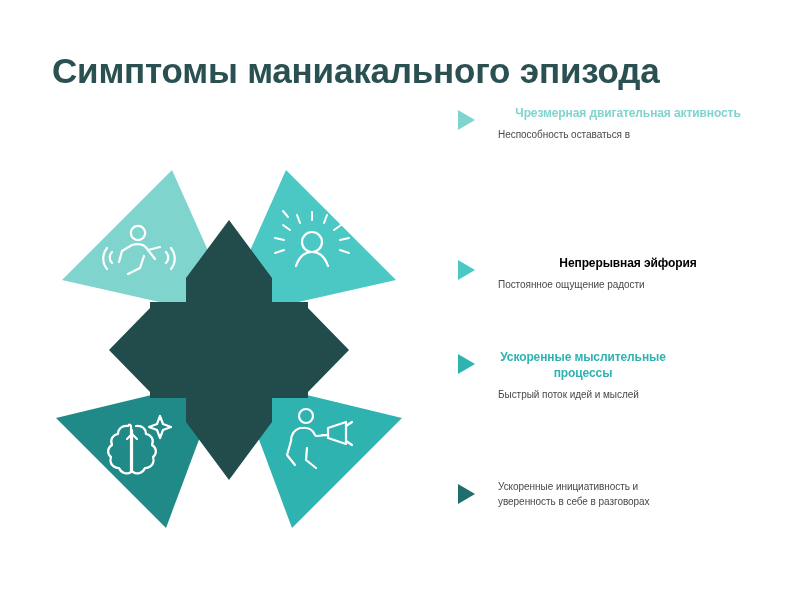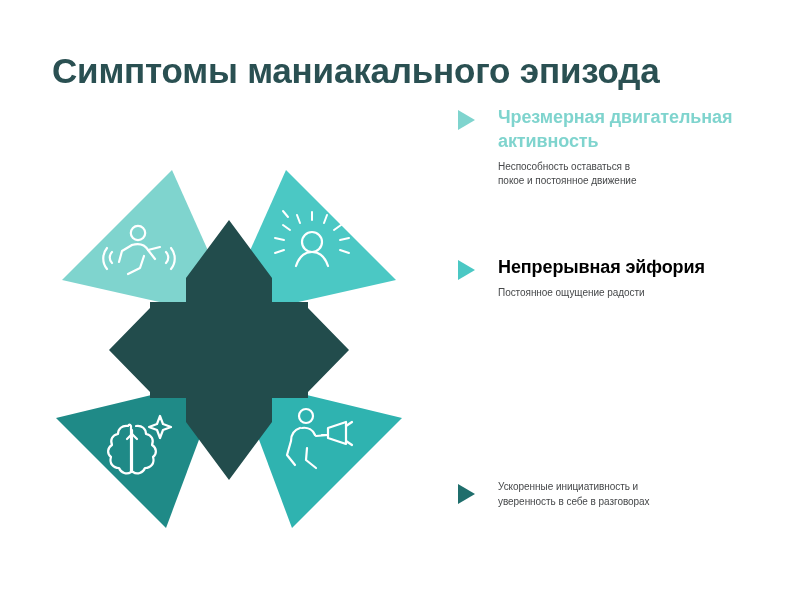--- a/index.html
+++ b/index.html
@@ -70,26 +70,27 @@
     width: 0;
     height: 0;
     border-top: 10px solid transparent;
     border-bottom: 10px solid transparent;
     border-left: 17px solid #7fd4ce;
   }
   .item-body {
     margin-left: 40px;
   }
   .item-heading {
-    font-size: 18px;
+    font-size: 12px;
     font-weight: bold;
     line-height: 1.32;
     color: #7fd4ce;
     margin: 0 0 6px 0;
     letter-spacing: -0.1px;
+    text-align: center;
   }
   .item-desc {
     font-size: 10px;
     line-height: 1.45;
     color: #46484a;
     margin: 0;
     letter-spacing: -0.05px;
   }
   .item-desc .ln { display: block; }
 </style>
@@ -178,35 +179,43 @@
   </div>
 
   <div id="list">
 
     <div class="item" style="top:0px;">
       <span class="item-arrow" style="border-left-color:#7fd4ce;"></span>
       <div class="item-body">
         <p class="item-heading" style="color:#7fd4ce;">Чрезмерная двигательная активность</p>
         <p class="item-desc">
           <span class="ln">Неспособность оставаться в</span>
-          <span class="ln">покое и постоянное движение</span>
         </p>
       </div>
     </div>
 
     <div class="item" style="top:150px;">
       <span class="item-arrow" style="border-left-color:#4bc8c4;"></span>
       <div class="item-body">
         <p class="item-heading" style="color:#000000;">Непрерывная эйфория</p>
         <p class="item-desc">
           <span class="ln">Постоянное ощущение радости</span>
         </p>
       </div>
     </div>
 
+    <div class="item" style="top:244px;">
+      <span class="item-arrow" style="border-left-color:#2fb3b0;"></span>
+      <div class="item-body">
+        <p class="item-heading" style="color:#2fb3b0; width:170px;">Ускоренные мыслительные процессы</p>
+        <p class="item-desc">
+          <span class="ln">Быстрый поток идей и мыслей</span>
+        </p>
+      </div>
+    </div>
 
     <div class="item" style="top:374px;">
       <span class="item-arrow" style="border-left-color:#1f6e6c;"></span>
       <div class="item-body">
         <p class="item-desc">
           <span class="ln">Ускоренные инициативность и</span>
           <span class="ln">уверенность в себе в разговорах</span>
         </p>
       </div>
     </div>

